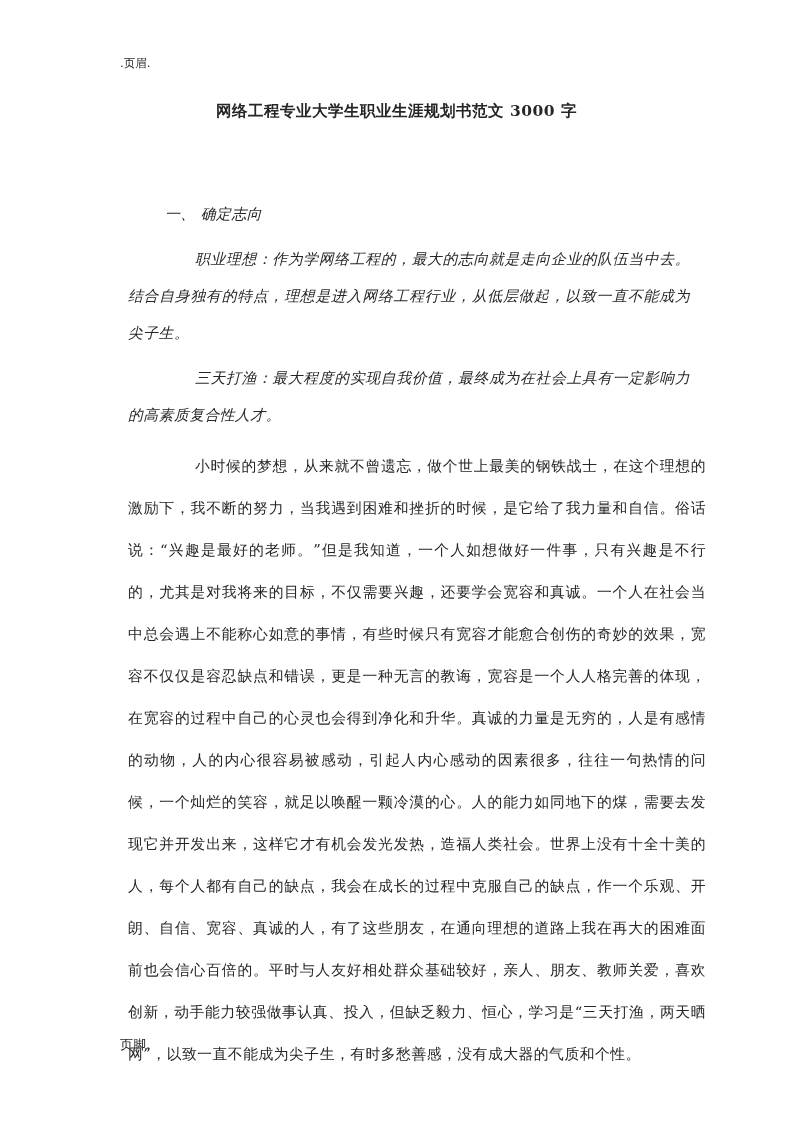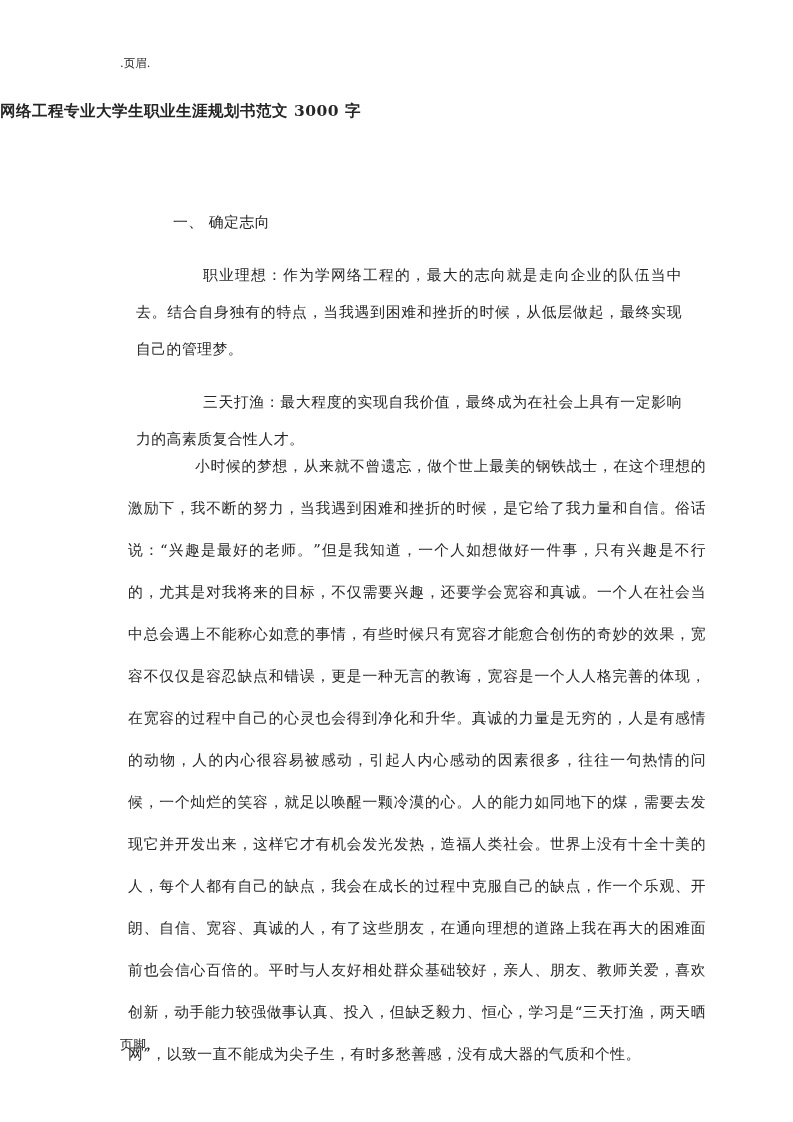--- a/index.html
+++ b/index.html
@@ -22,36 +22,37 @@
     top: 56px;
     font-size: 11.5px;
     line-height: 14px;
   }
   .doc-title {
     position: absolute;
     left: 0;
     right: 0;
     top: 101px;
     margin: 0;
-    text-align: left;
+    text-align: center;
     font-size: 15.5px;
     font-weight: bold;
     letter-spacing: 0.5px;
   }
   .section-block {
     position: absolute;
     left: 120px;
     top: 187px;
     width: 578px;
   }
   .section-block p {
-    margin: 16px;
+    margin: 8px;
     font-size: 14.8px;
     line-height: 37px;
     letter-spacing: 0.5px;
+    font-style: italic;
   }
   .sec-heading {
     text-indent: 37px;
   }
   .sec-heading-2 {
     margin-top: 6px !important;
   }
   .body-para {
     text-indent: 67px;
     text-align: justify;
@@ -82,21 +83,21 @@
 <body>
 
 <div class="page">
 
   <div class="page-header">.页眉.</div>
 
   <h1 class="doc-title">网络工程专业大学生职业生涯规划书范文 3000 字</h1>
 
   <div class="section-block">
     <p class="sec-heading">一、 确定志向</p>
-    <p class="body-para">职业理想：作为学网络工程的，最大的志向就是走向企业的队伍当中去。结合自身独有的特点，当我遇到困难和挫折的时候，从低层做起，最终实现自己的管理梦。</p>
+    <p class="body-para">职业理想：作为学网络工程的，最大的志向就是走向企业的队伍当中去。结合自身独有的特点，理想是进入网络工程行业，从低层做起，以致一直不能成为尖子生。</p>
     <p class="body-para">三天打渔：最大程度的实现自我价值，最终成为在社会上具有一定影响力的高素质复合性人才。</p>
   </div>
 
   <p class="main-para">小时候的梦想，从来就不曾遗忘，做个世上最美的钢铁战士，在这个理想的激励下，我不断的努力，当我遇到困难和挫折的时候，是它给了我力量和自信。俗话说：“兴趣是最好的老师。”但是我知道，一个人如想做好一件事，只有兴趣是不行的，尤其是对我将来的目标，不仅需要兴趣，还要学会宽容和真诚。一个人在社会当中总会遇上不能称心如意的事情，有些时候只有宽容才能愈合创伤的奇妙的效果，宽容不仅仅是容忍缺点和错误，更是一种无言的教诲，宽容是一个人人格完善的体现，在宽容的过程中自己的心灵也会得到净化和升华。真诚的力量是无穷的，人是有感情的动物，人的内心很容易被感动，引起人内心感动的因素很多，往往一句热情的问候，一个灿烂的笑容，就足以唤醒一颗冷漠的心。人的能力如同地下的煤，需要去发现它并开发出来，这样它才有机会发光发热，造福人类社会。世界上没有十全十美的人，每个人都有自己的缺点，我会在成长的过程中克服自己的缺点，作一个乐观、开朗、自信、宽容、真诚的人，有了这些朋友，在通向理想的道路上我在再大的困难面前也会信心百倍的。平时与人友好相处群众基础较好，亲人、朋友、教师关爱，喜欢创新，动手能力较强做事认真、投入，但缺乏毅力、恒心，学习是“三天打渔，两天晒网”，以致一直不能成为尖子生，有时多愁善感，没有成大器的气质和个性。</p>
 
   <div class="page-footer">页脚.</div>
 
 </div>
 
 </body></html>

